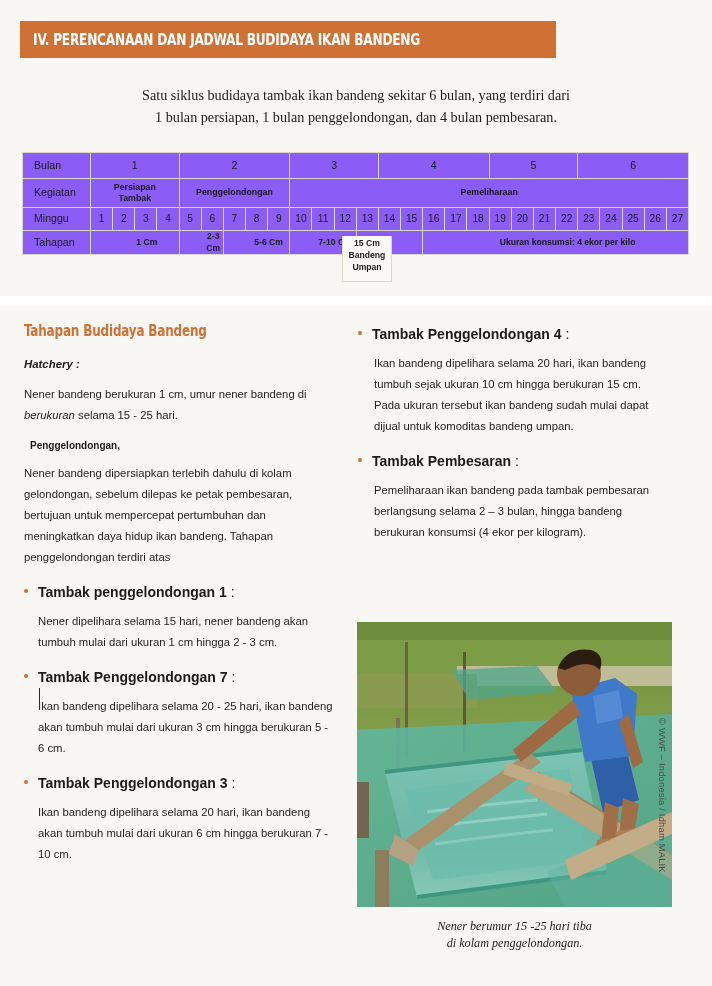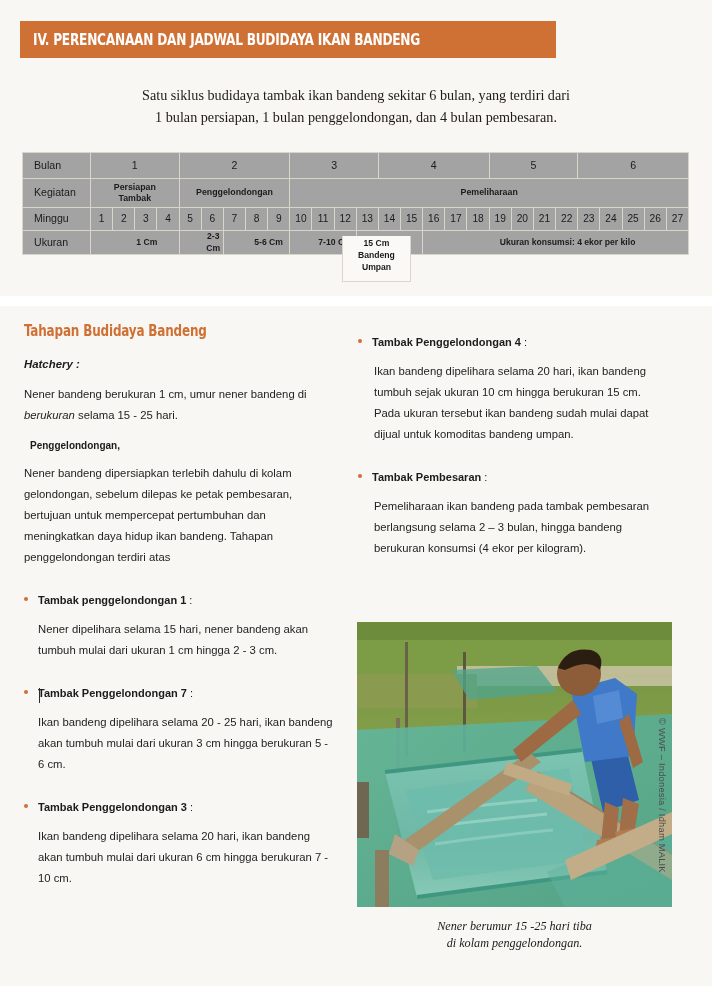--- a/index.html
+++ b/index.html
@@ -91,21 +91,21 @@
     width: 666px;
     background: #faf9f6;
   }
   .sched td {
     border: 1px solid #d9d5c9;
     font-size: 9.3px;
     color: #1b1b1b;
     text-align: center;
     vertical-align: middle;
     padding: 0;
-    background: #a3a3a3;
+    background: #8b5cf6;
     line-height: 11.5px;
   }
   .row-bulan td { height: 25px; font-size: 10.6px; }
   .row-kegiatan td { height: 28px; font-weight: bold; }
   .row-minggu td { height: 22px; font-size: 10.2px; }
   .row-ukuran td { height: 23px; font-weight: bold; }
   .lbl-cell {
     font-size: 10.6px !important;
     font-weight: normal !important;
     text-align: left !important;
@@ -117,21 +117,21 @@
   td.bandeng-umpan {
     font-size: 8.6px;
     font-weight: bold;
     position: relative;
   }
   
   .umpan-overflow {
     position: absolute;
     left: 342px;
     top: 236px;
-    width: 69px;
+    width: 50px;
     height: 46px;
     background: #faf9f6;
     border: 1px solid #d9d5c9;
     border-top: none;
     box-sizing: border-box;
     font-size: 8.6px;
     font-weight: bold;
     color: #1b1b1b;
     text-align: center;
     line-height: 12px;
@@ -194,25 +194,24 @@
   .bullet-dot {
     position: absolute;
     left: 0;
     top: 5px;
     width: 4px;
     height: 4px;
     border-radius: 50%;
     background: #cf7035;
   }
   .bullet-title {
-    font-size: 11px;
+    font-size: 14px;
     font-weight: bold;
     color: #1b1b1b;
     line-height: 16px;
-    margin-top: 24px;
   }
   .bullet-title .colon { font-weight: normal; }
   .bullet-body {
     font-size: 11.3px;
     line-height: 21px;
     color: #232323;
     margin: 11px 0 0 0;
     padding-left: 0px;
   }
 
@@ -333,21 +332,21 @@
         <td>20</td>
         <td>21</td>
         <td>22</td>
         <td>23</td>
         <td>24</td>
         <td>25</td>
         <td>26</td>
         <td>27</td>
       </tr>
       <tr class="row-ukuran">
-        <td class="lbl-cell">Ukuran</td>
+        <td class="lbl-cell">Tahapan</td>
         <td class="ukuran-text" colspan="4">1 Cm</td>
         <td class="ukuran-text" colspan="2">2-3 Cm</td>
         <td class="ukuran-text" colspan="3">5-6 Cm</td>
         <td class="ukuran-text" colspan="3">7-10 Cm</td>
         <td class="bandeng-umpan" colspan="3"></td>
         <td class="ukuran-text" colspan="12">Ukuran konsumsi: 4 ekor per kilo</td>
       </tr>
     </tbody>
   </table>
 </div>

